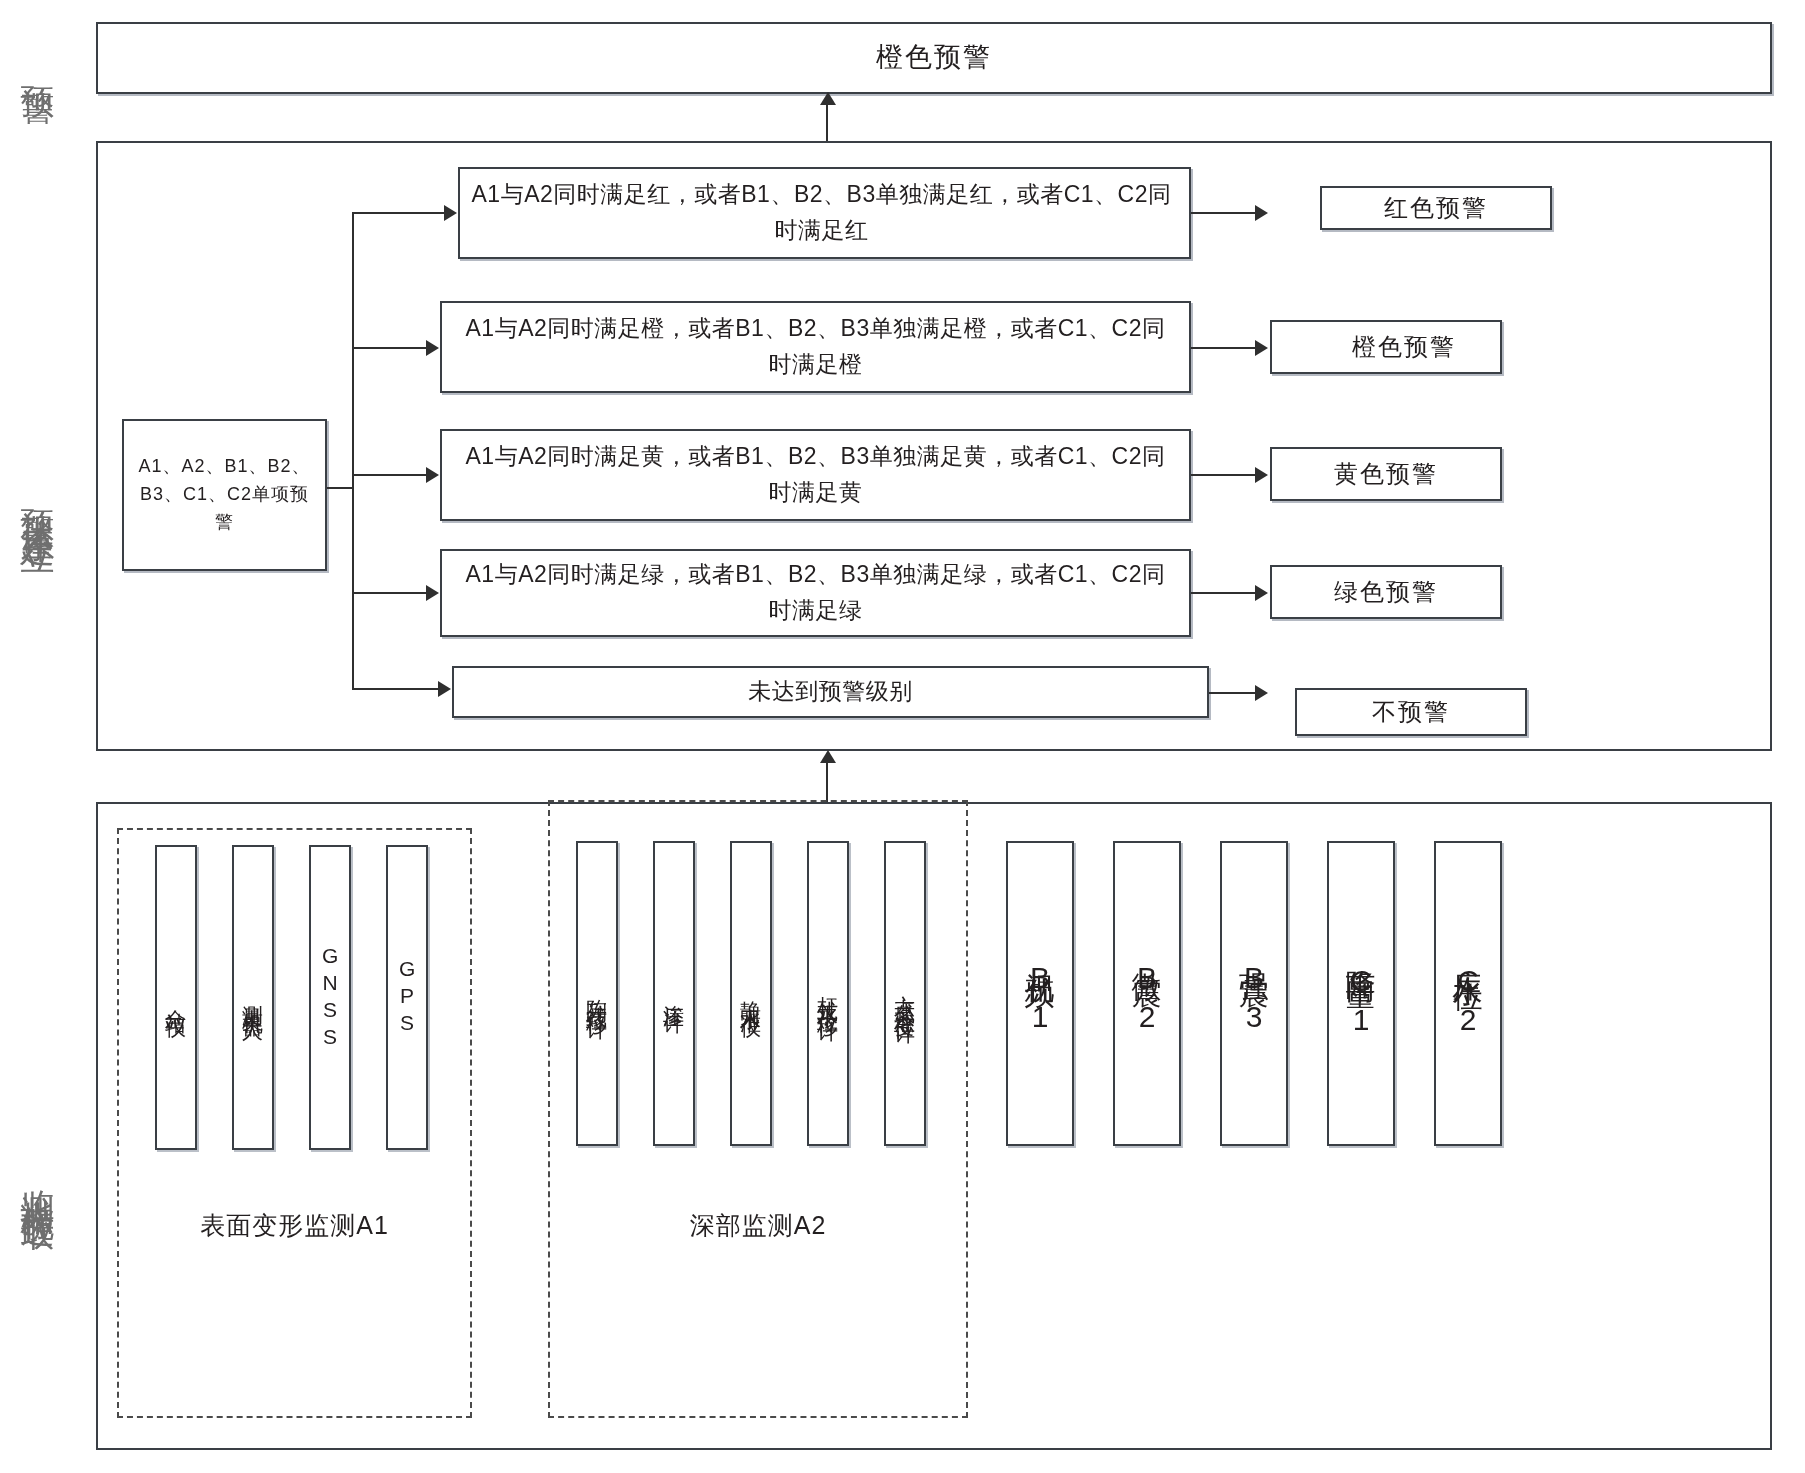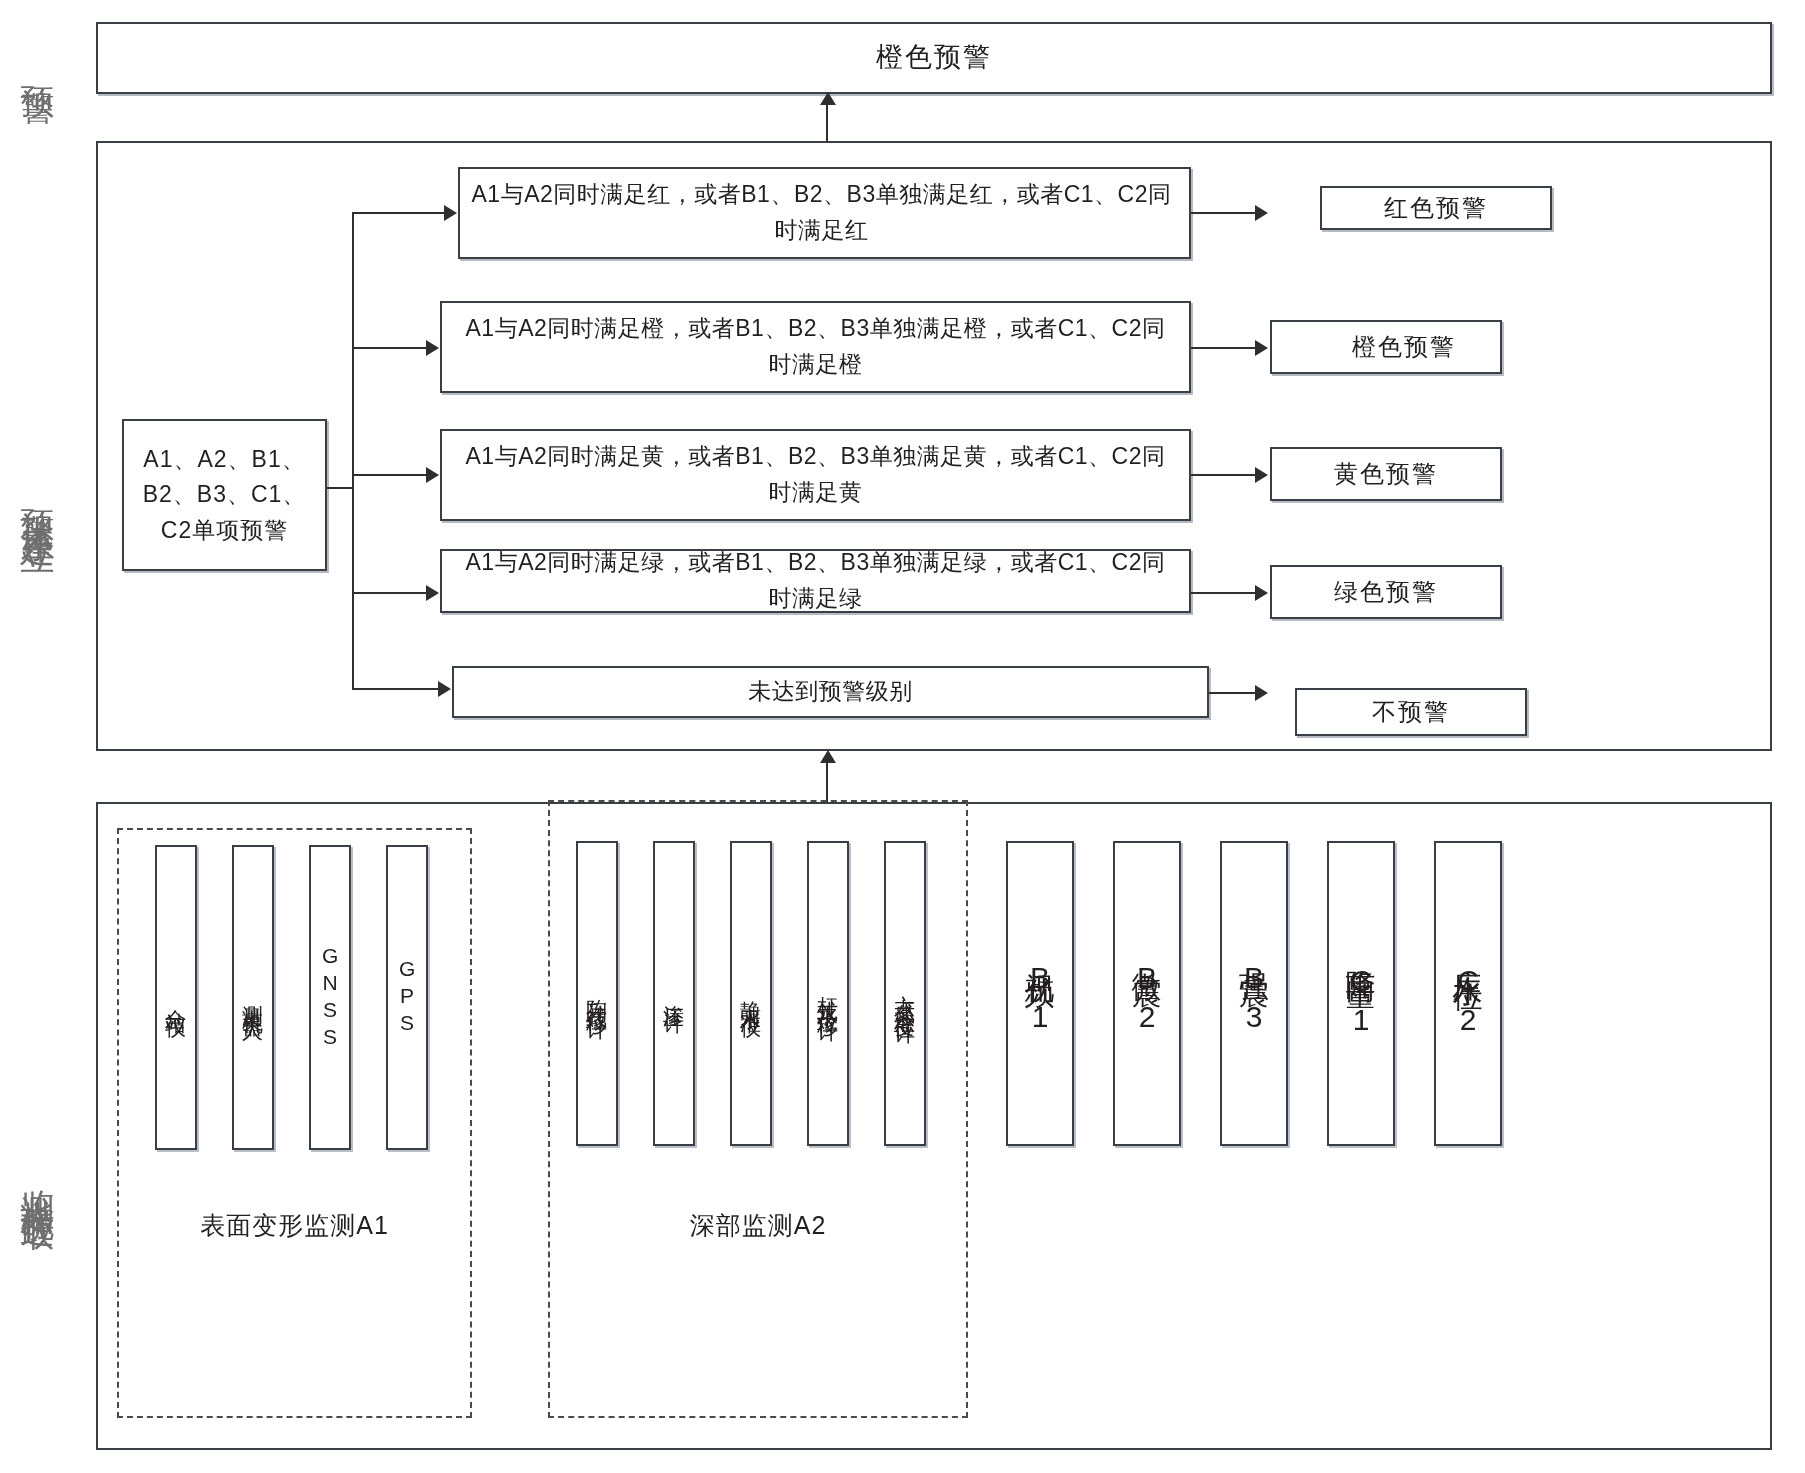--- a/index.html
+++ b/index.html
@@ -51,21 +51,21 @@
   }
 
   
   #title-box { font-size: 27px; letter-spacing: 2px; }
 
   
   .cond-box { font-size: 23px; padding: 6px 14px; letter-spacing: 0.5px; }
   .out-box  { font-size: 24px; letter-spacing: 2px; }
 
   
-  #source-box { font-size: 23px; padding: 6px 10px; letter-spacing: 1px; justify-content: center; }
+  #source-box { font-size: 18px; padding: 6px 10px; letter-spacing: 1px; justify-content: center; }
 
   
   .pill {
     position: absolute;
     background: #ffffff;
     border: 2px solid #3a3f45;
     box-shadow: 2px 2px 0 rgba(120,130,145,0.5);
     display: flex;
     align-items: center;
     justify-content: center;
@@ -171,21 +171,21 @@
     <span>A1与A2同时满足黄，或者B1、B2、B3单独满足黄，或者C1、C2同时满足黄</span>
   </div>
   <div class="ln h" style="left:1191px; top:474px; width:66px; height:2px;"></div>
   <div class="arrow-r" style="left:1255px; top:467px;"></div>
   <div class="box out-box" style="left:1270px; top:447px; width:232px; height:54px;">
     <span>黄色预警</span>
   </div>
 
   <div class="ln h" style="left:352px; top:592px; width:76px; height:2px;"></div>
   <div class="arrow-r" style="left:426px; top:585px;"></div>
-  <div class="box cond-box" style="left:440px; top:549px; width:751px; height:64px;">
+  <div class="box cond-box" style="left:440px; top:549px; width:751px; height:88px;">
     <span>A1与A2同时满足绿，或者B1、B2、B3单独满足绿，或者C1、C2同时满足绿</span>
   </div>
   <div class="ln h" style="left:1191px; top:592px; width:66px; height:2px;"></div>
   <div class="arrow-r" style="left:1255px; top:585px;"></div>
   <div class="box out-box" style="left:1270px; top:565px; width:232px; height:54px;">
     <span>绿色预警</span>
   </div>
 
   <div class="ln h" style="left:352px; top:688px; width:88px; height:2px;"></div>
   <div class="arrow-r" style="left:438px; top:681px;"></div>

